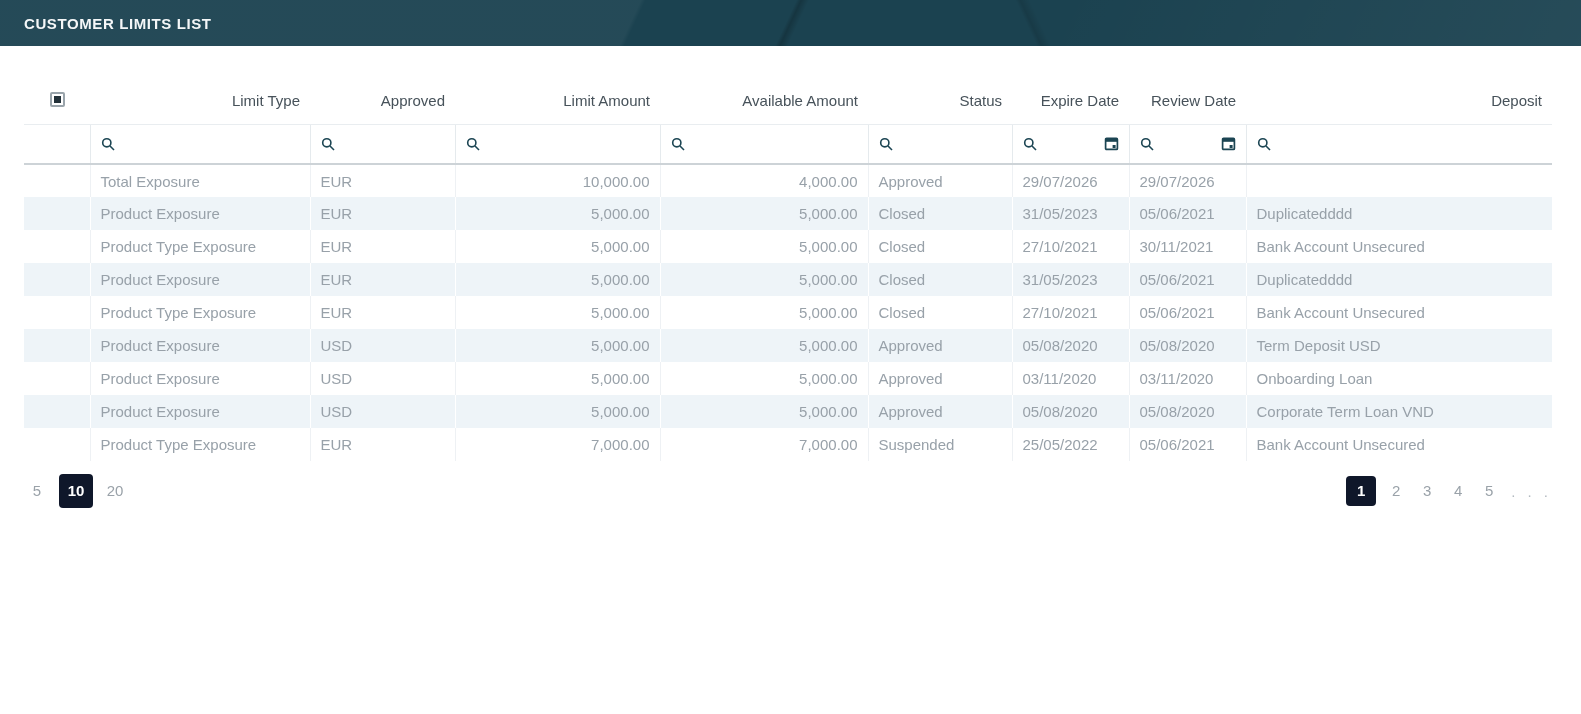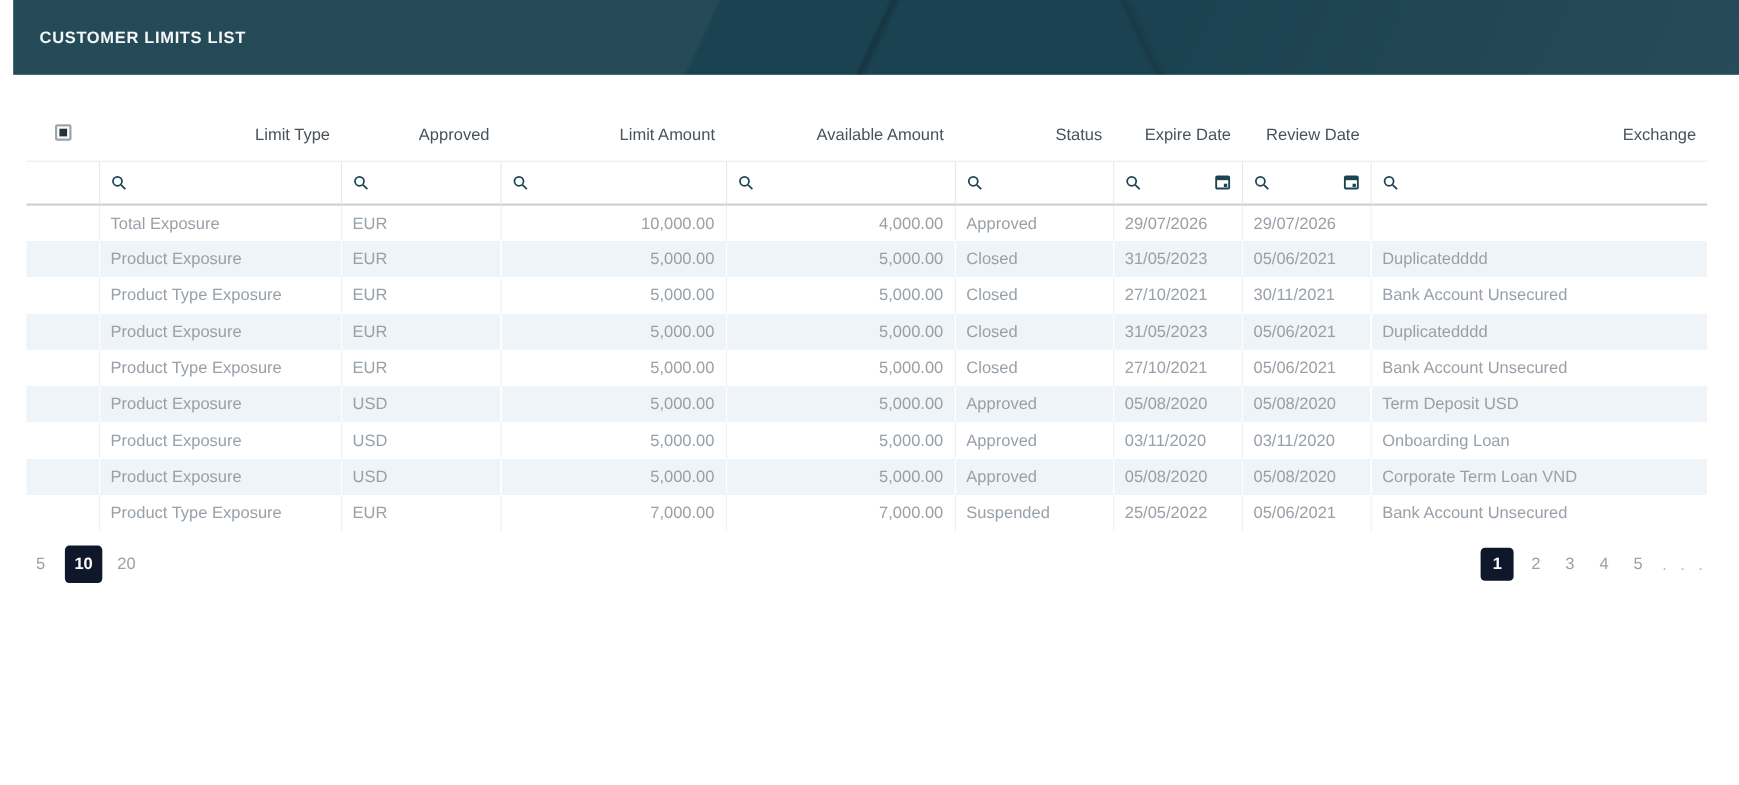--- a/index.html
+++ b/index.html
@@ -4,30 +4,29 @@
 <style>
   * { box-sizing: border-box; margin: 0; padding: 0; }
   html, body {
     width: 1581px; height: 714px;
     background: #ffffff;
     font-family: "Liberation Sans", "DejaVu Sans", sans-serif;
     overflow: hidden;
   }
   
   .topbar {
-    height: 68px;
+    height: 46px;
     display: flex; align-items: center;
     padding: 0 24px;
     background-color: #1b4250;
     background-image:
       linear-gradient(115deg, rgba(255,255,255,0.045) 0%, rgba(255,255,255,0.045) 40%, rgba(255,255,255,0) 40.3%),
       linear-gradient(295deg, rgba(255,255,255,0.05) 0%, rgba(255,255,255,0) 34%),
       linear-gradient(115deg, rgba(0,0,0,0) 49.7%, rgba(0,0,0,0.20) 50%, rgba(0,0,0,0) 50.5%),
       linear-gradient(65deg, rgba(0,0,0,0) 64.7%, rgba(0,0,0,0.12) 65%, rgba(0,0,0,0) 65.6%);
-    margin-left: 12px;
   }
   .title {
     color: #f4f7f8;
     font-size: 15px;
     font-weight: 700;
     letter-spacing: 0.6px;
   }
   
   .table-wrap { padding: 32px 29px 0 24px; }
   table.grid {
@@ -134,21 +133,21 @@
       <thead id="thead">
           <tr class="head-row">
             <th class="check-col"><span class="checkbox"><span class="mark"></span></span></th>
             <th class="">Limit Type</th>
             <th class="">Approved</th>
             <th class="align-right">Limit Amount</th>
             <th class="align-right">Available Amount</th>
             <th class="">Status</th>
             <th class="">Expire Date</th>
             <th class="">Review Date</th>
-            <th class="">Exchange</th>
+            <th class="">Deposit</th>
           </tr>
           <tr class="filter-row">
             <th></th>
             <th>
               <div class="filter-cell">
                 <span class="icon">
                   <svg width="14" height="14" viewBox="0 0 14 14">
                     <circle cx="5.8" cy="5.8" r="4.1" fill="none" stroke="#1c4553" stroke-width="1.6"></circle>
                     <line x1="9" y1="9" x2="13" y2="13" stroke="#1c4553" stroke-width="1.6"></line>
                   </svg>

